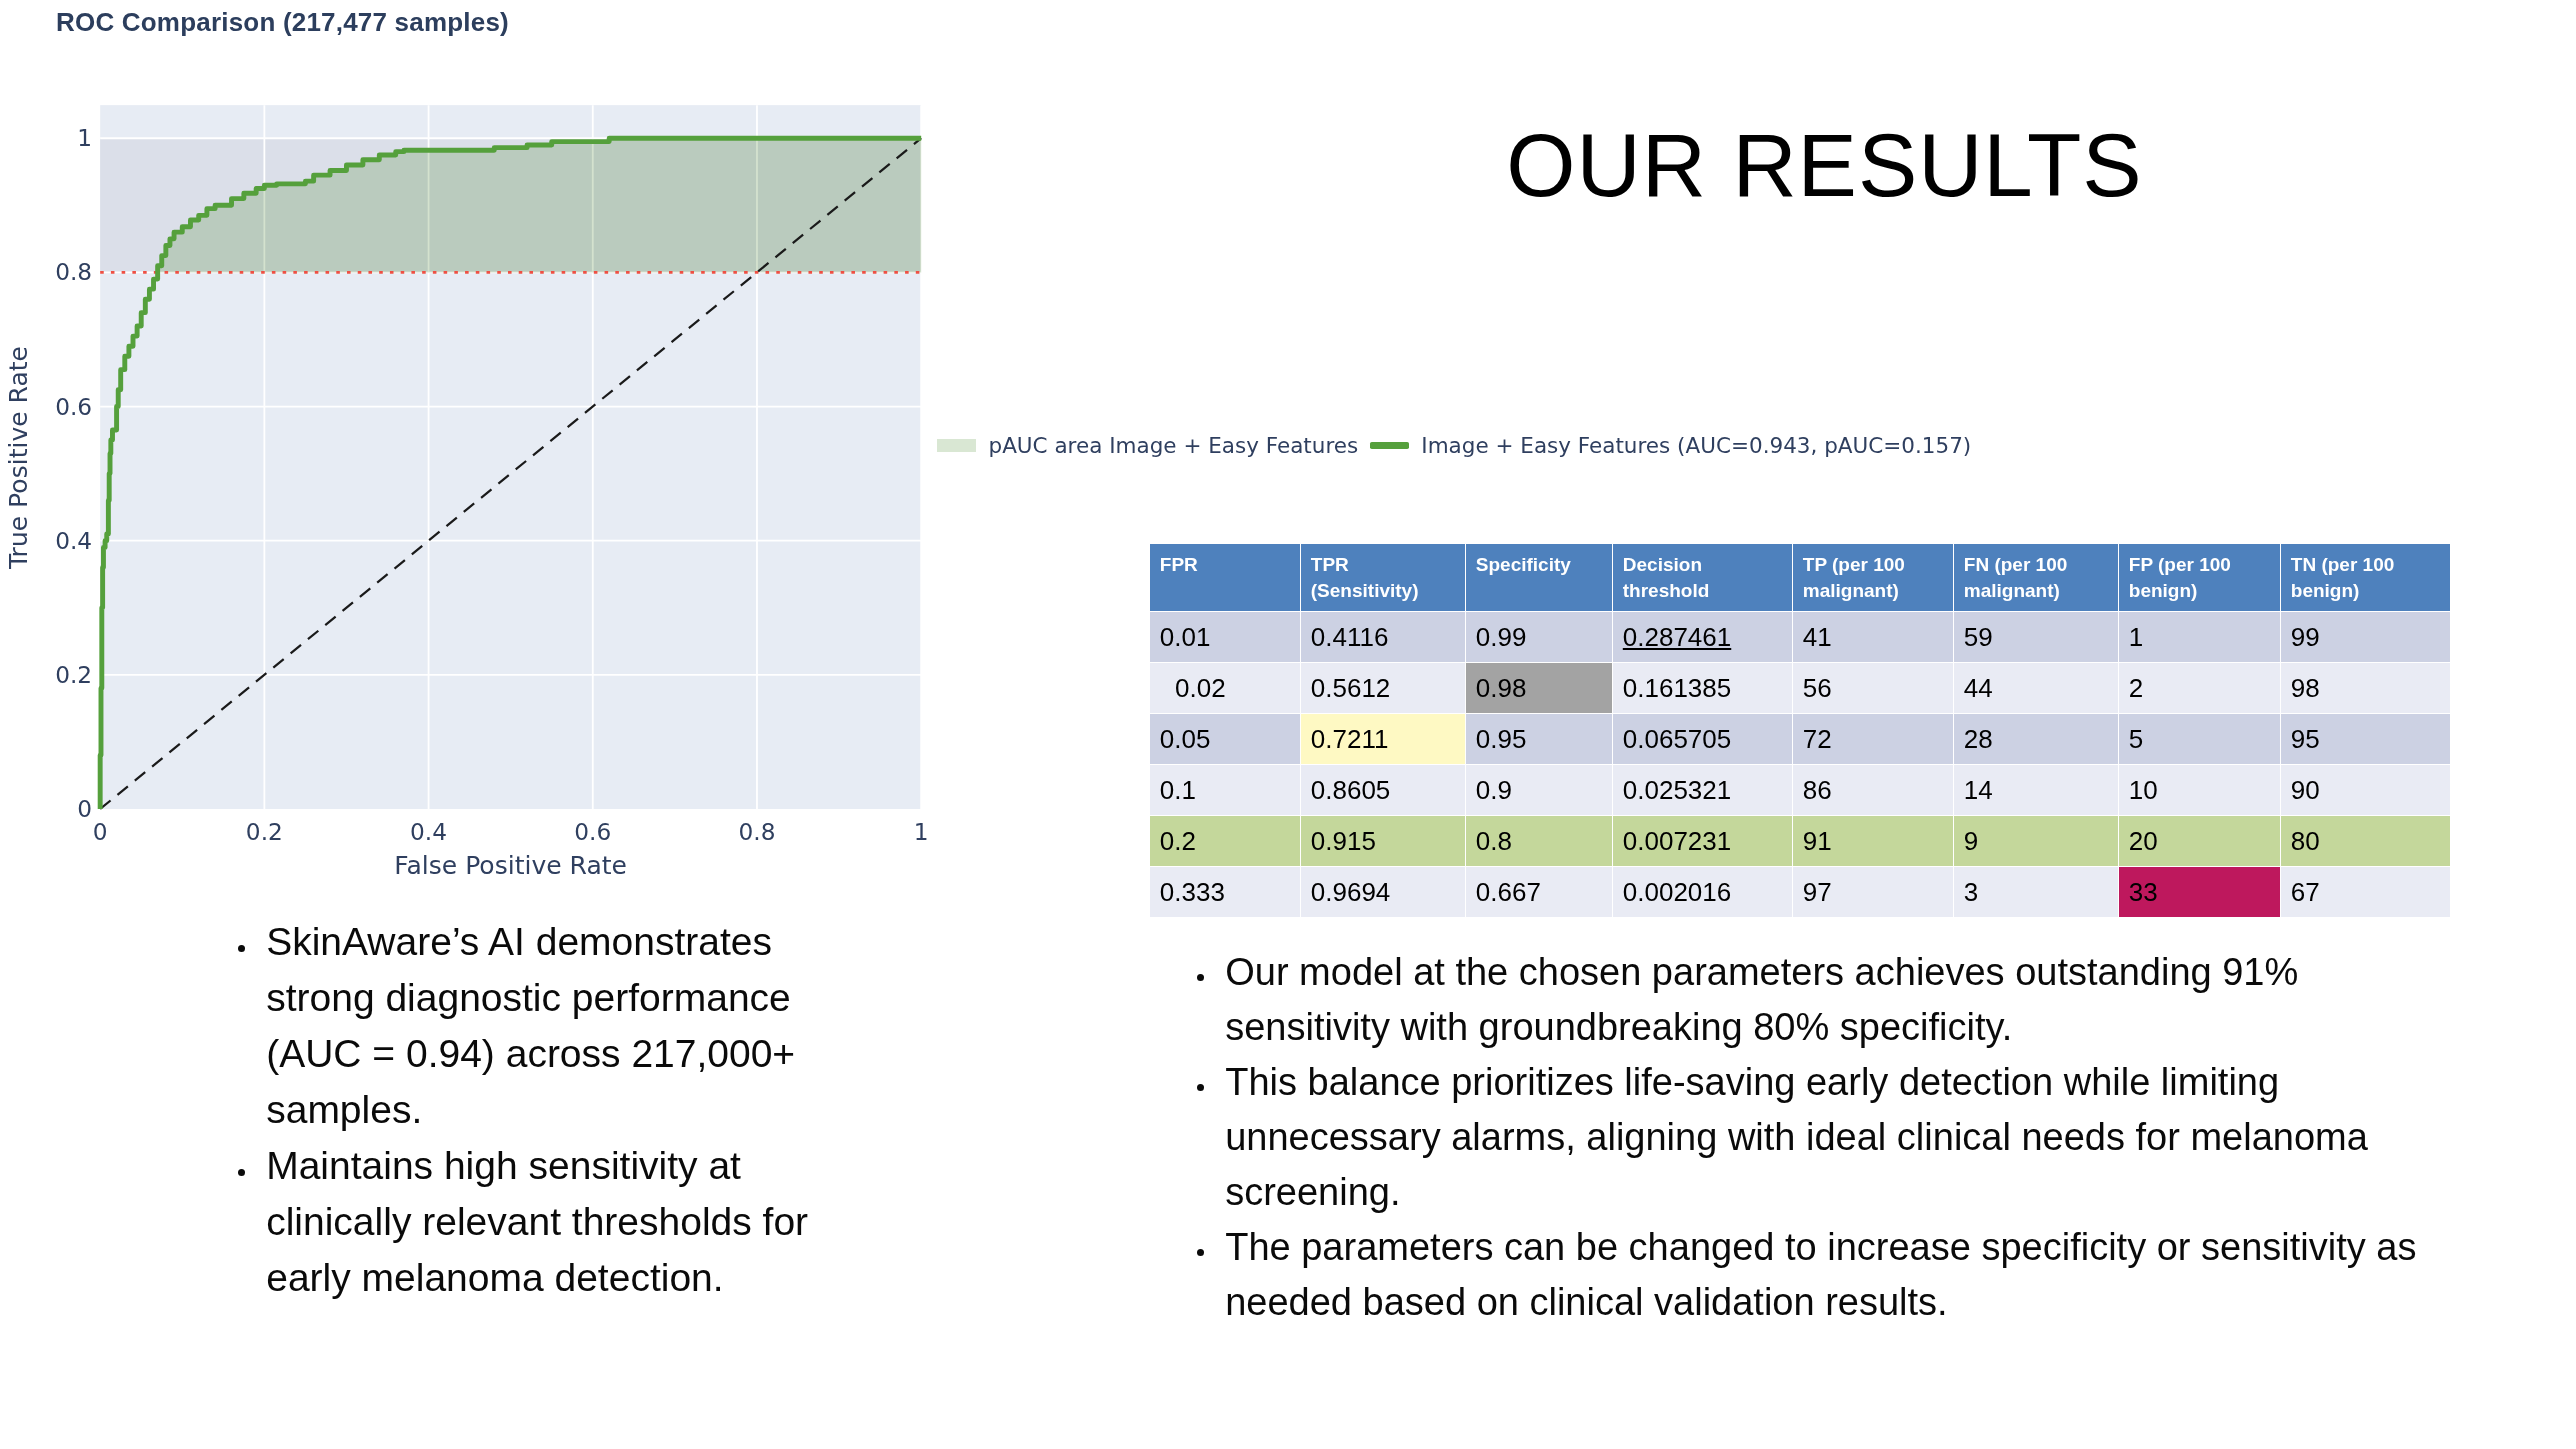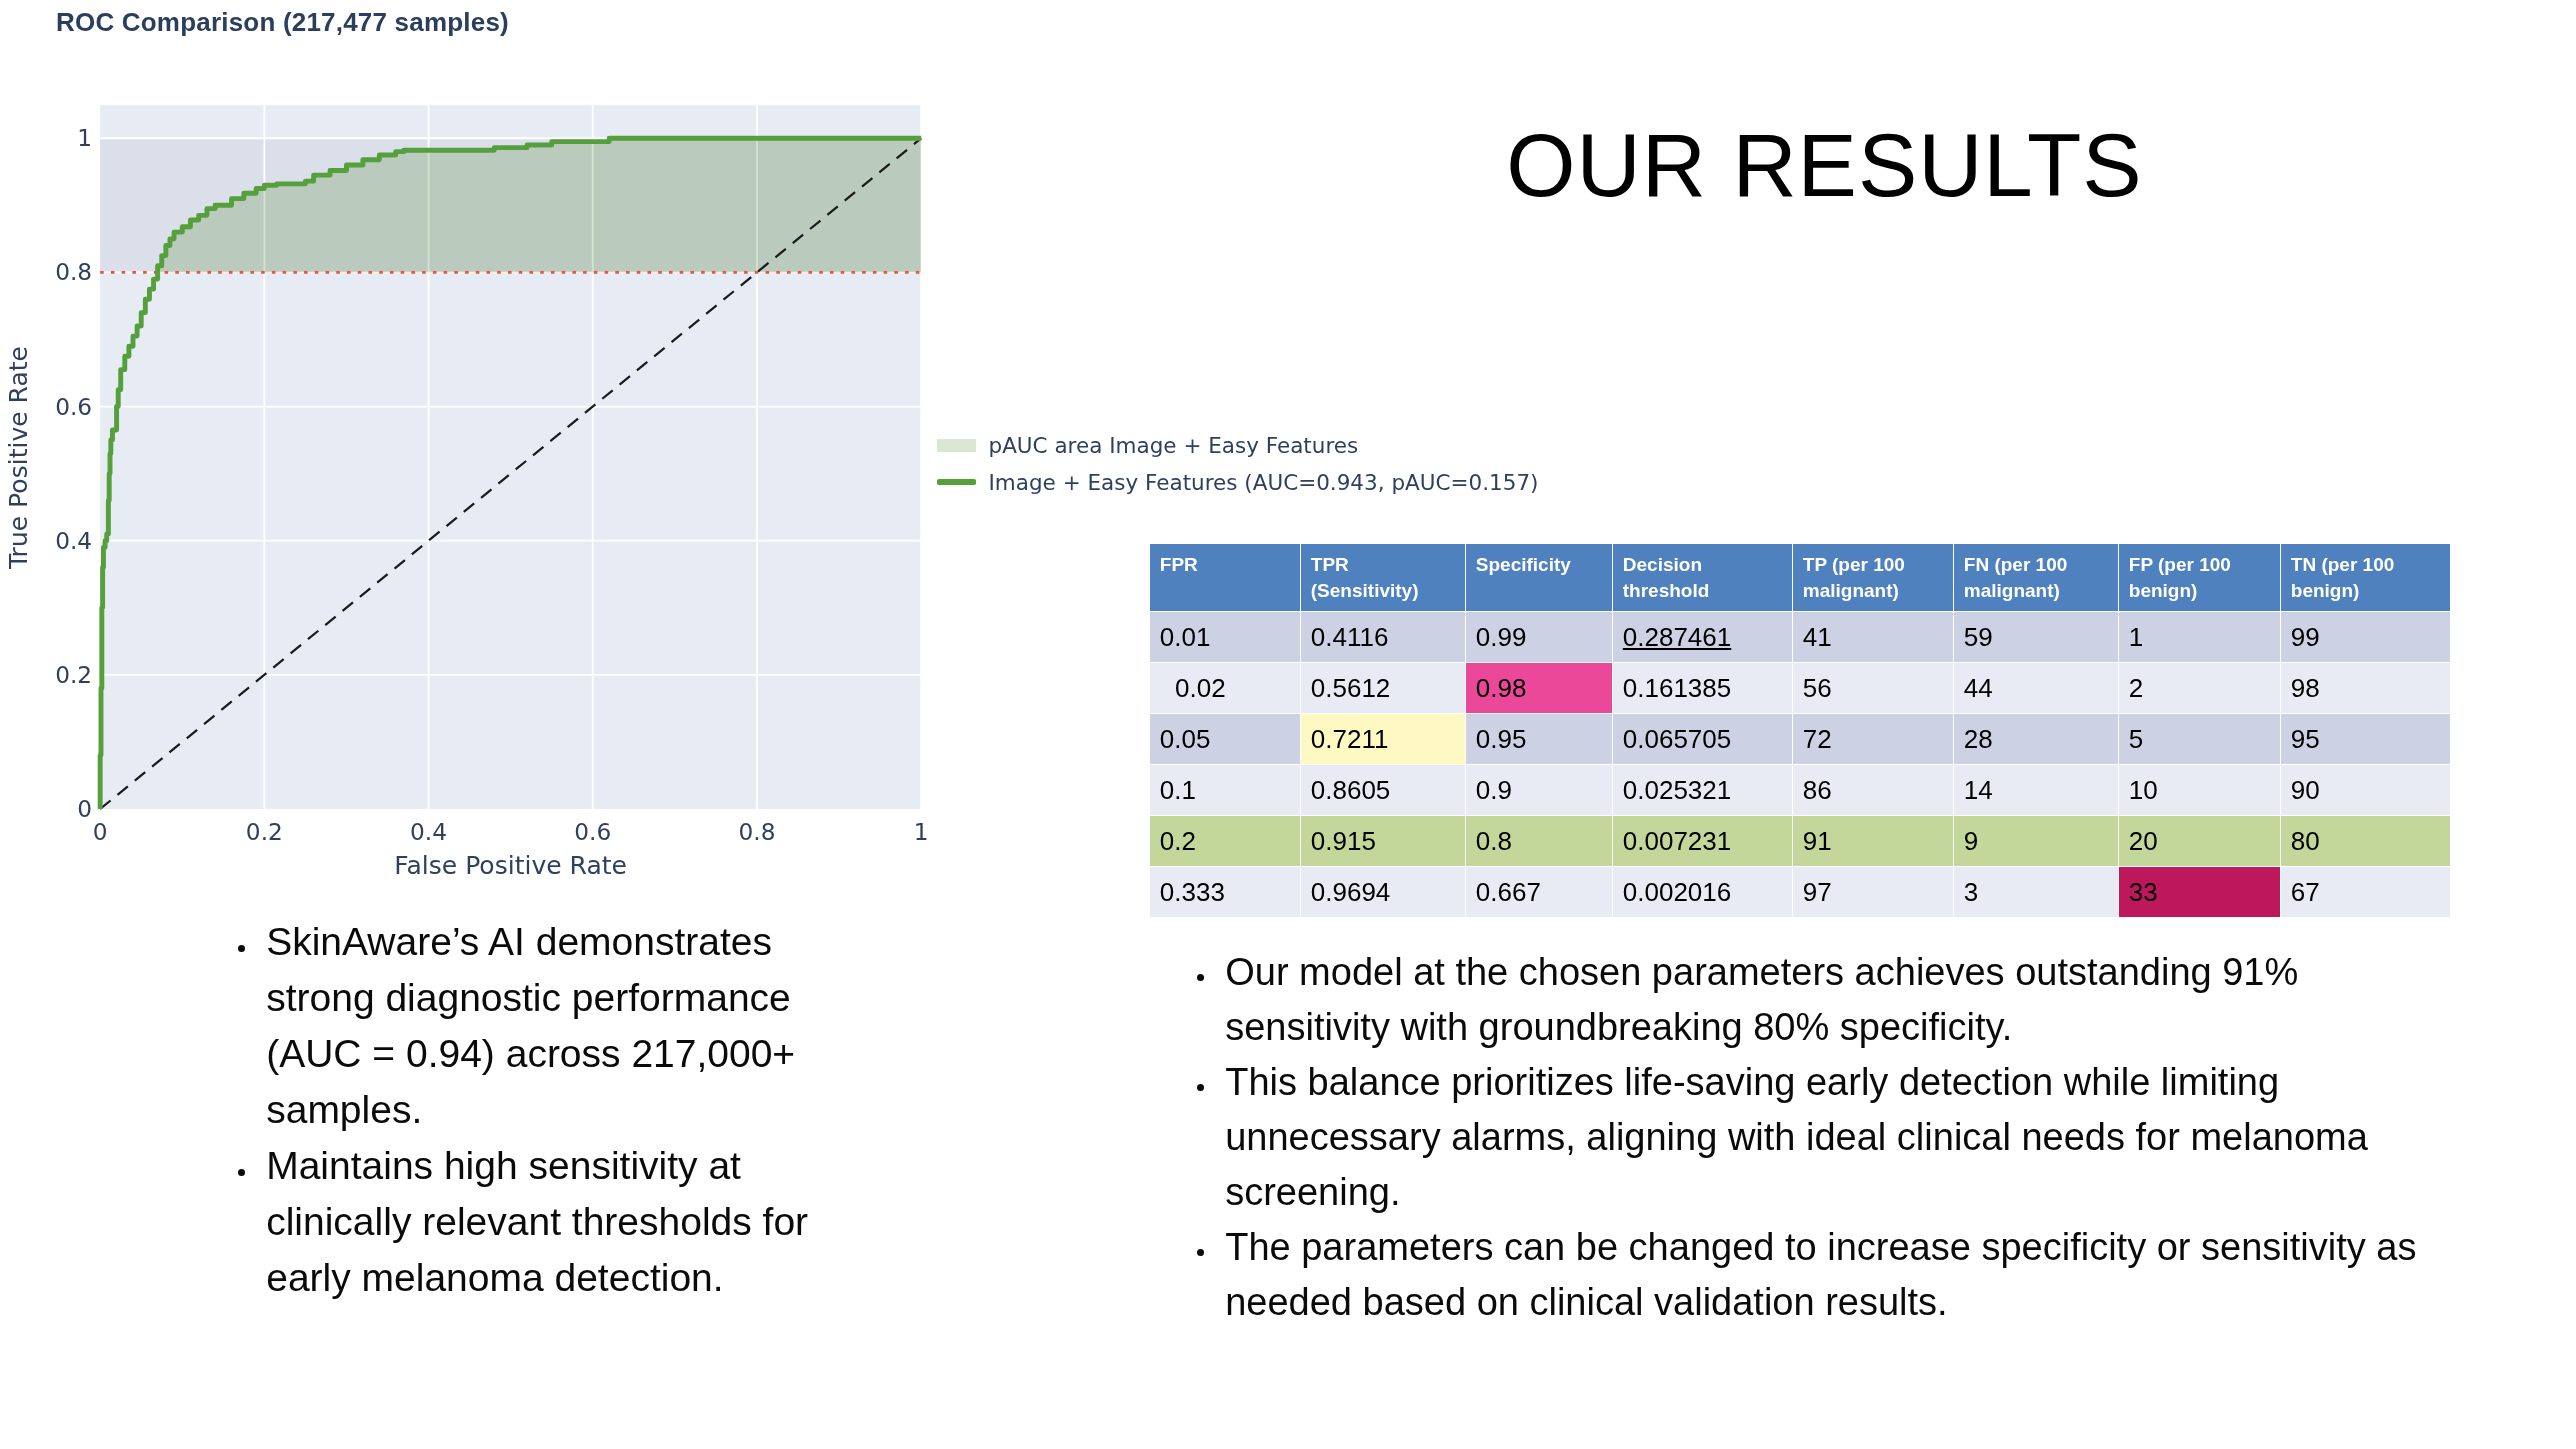--- a/index.html
+++ b/index.html
@@ -5,21 +5,21 @@
   html,body{margin:0;padding:0;background:#ffffff;}
   #slide{position:relative;width:2576px;height:1449px;background:#ffffff;overflow:hidden;
          font-family:"Liberation Sans",sans-serif;}
 
   .chart-title{position:absolute;left:56px;top:7.2px;font-size:26px;font-weight:600;
                color:#2c3e5d;letter-spacing:0.2px;}
 
   #roc-chart{position:absolute;left:0px;top:89px;width:948px;height:805px;}
   #roc-chart text{font-family:"DejaVu Sans","Liberation Sans",sans-serif;}
 
-  #chart-legend{position:absolute;left:937px;top:433px;display:flex;flex-direction:column;gap:11.6px;}
+  #chart-legend{position:absolute;left:937px;top:433px;display:flex;flex-direction:row;gap:11.6px;}
   .legend-row{display:flex;align-items:center;gap:12.5px;}
   .legend-row .label{font-size:21.5px;font-weight:500;color:#2f3f5f;
                      font-family:"DejaVu Sans","Liberation Sans",sans-serif;}
   .swatch-area{width:39px;height:13.4px;display:inline-block;}
   .swatch-line{width:39px;height:6.3px;display:inline-block;border-radius:1.8px;}
 
   #results-title{position:absolute;left:1431px;top:114px;width:787px;margin:0;
                  text-align:center;font-size:89px;font-weight:500;color:#000;
                  letter-spacing:0.9px;white-space:nowrap;}
 
@@ -123,21 +123,21 @@
           <td style="background: rgb(204, 209, 227);">0.99</td>
           <td style="background: rgb(204, 209, 227); text-decoration: underline;">0.287461</td>
           <td style="background: rgb(204, 209, 227);">41</td>
           <td style="background: rgb(204, 209, 227);">59</td>
           <td style="background: rgb(204, 209, 227);">1</td>
           <td style="background: rgb(204, 209, 227);">99</td>
         </tr>
         <tr>
           <td style="background: rgb(233, 235, 244); padding-left: 25px;">0.02</td>
           <td style="background: rgb(233, 235, 244);">0.5612</td>
-          <td style="background: #ec4899;">0.98</td>
+          <td style="background: #a3a3a3;">0.98</td>
           <td style="background: rgb(233, 235, 244);">0.161385</td>
           <td style="background: rgb(233, 235, 244);">56</td>
           <td style="background: rgb(233, 235, 244);">44</td>
           <td style="background: rgb(233, 235, 244);">2</td>
           <td style="background: rgb(233, 235, 244);">98</td>
         </tr>
         <tr>
           <td style="background: rgb(204, 209, 227);">0.05</td>
           <td style="background: #fef9c3;">0.7211</td>
           <td style="background: rgb(204, 209, 227);">0.95</td>

